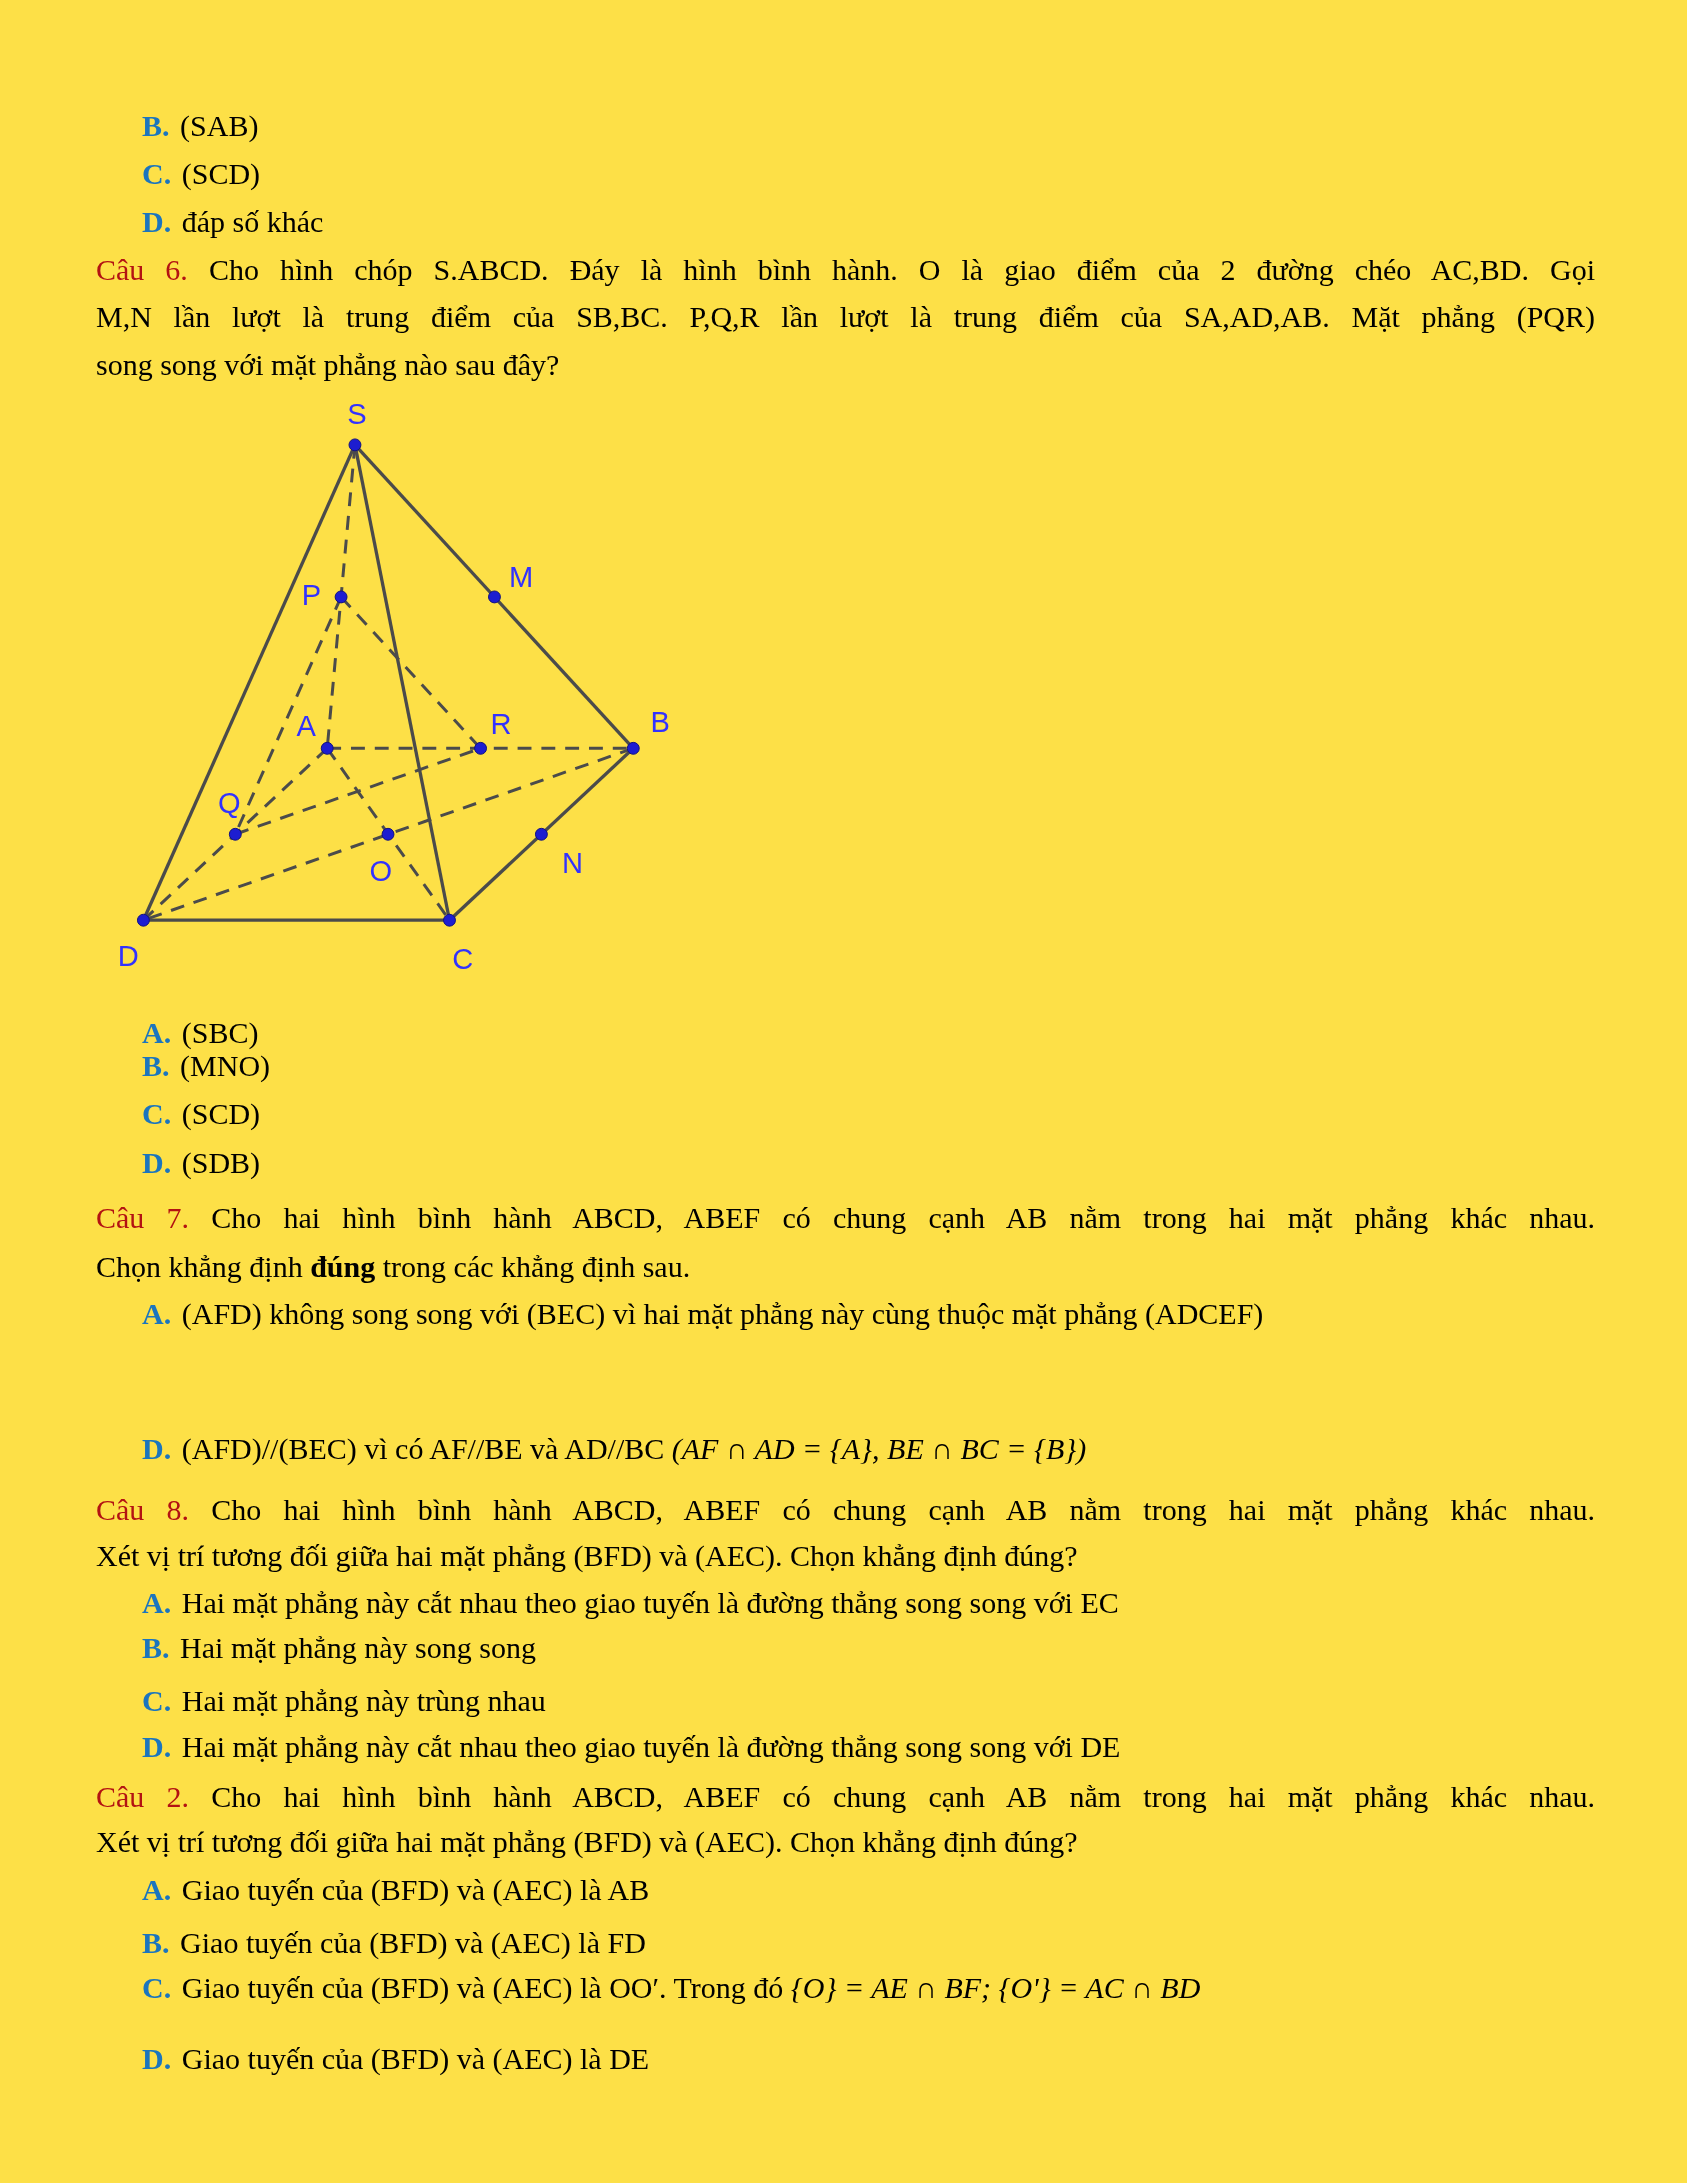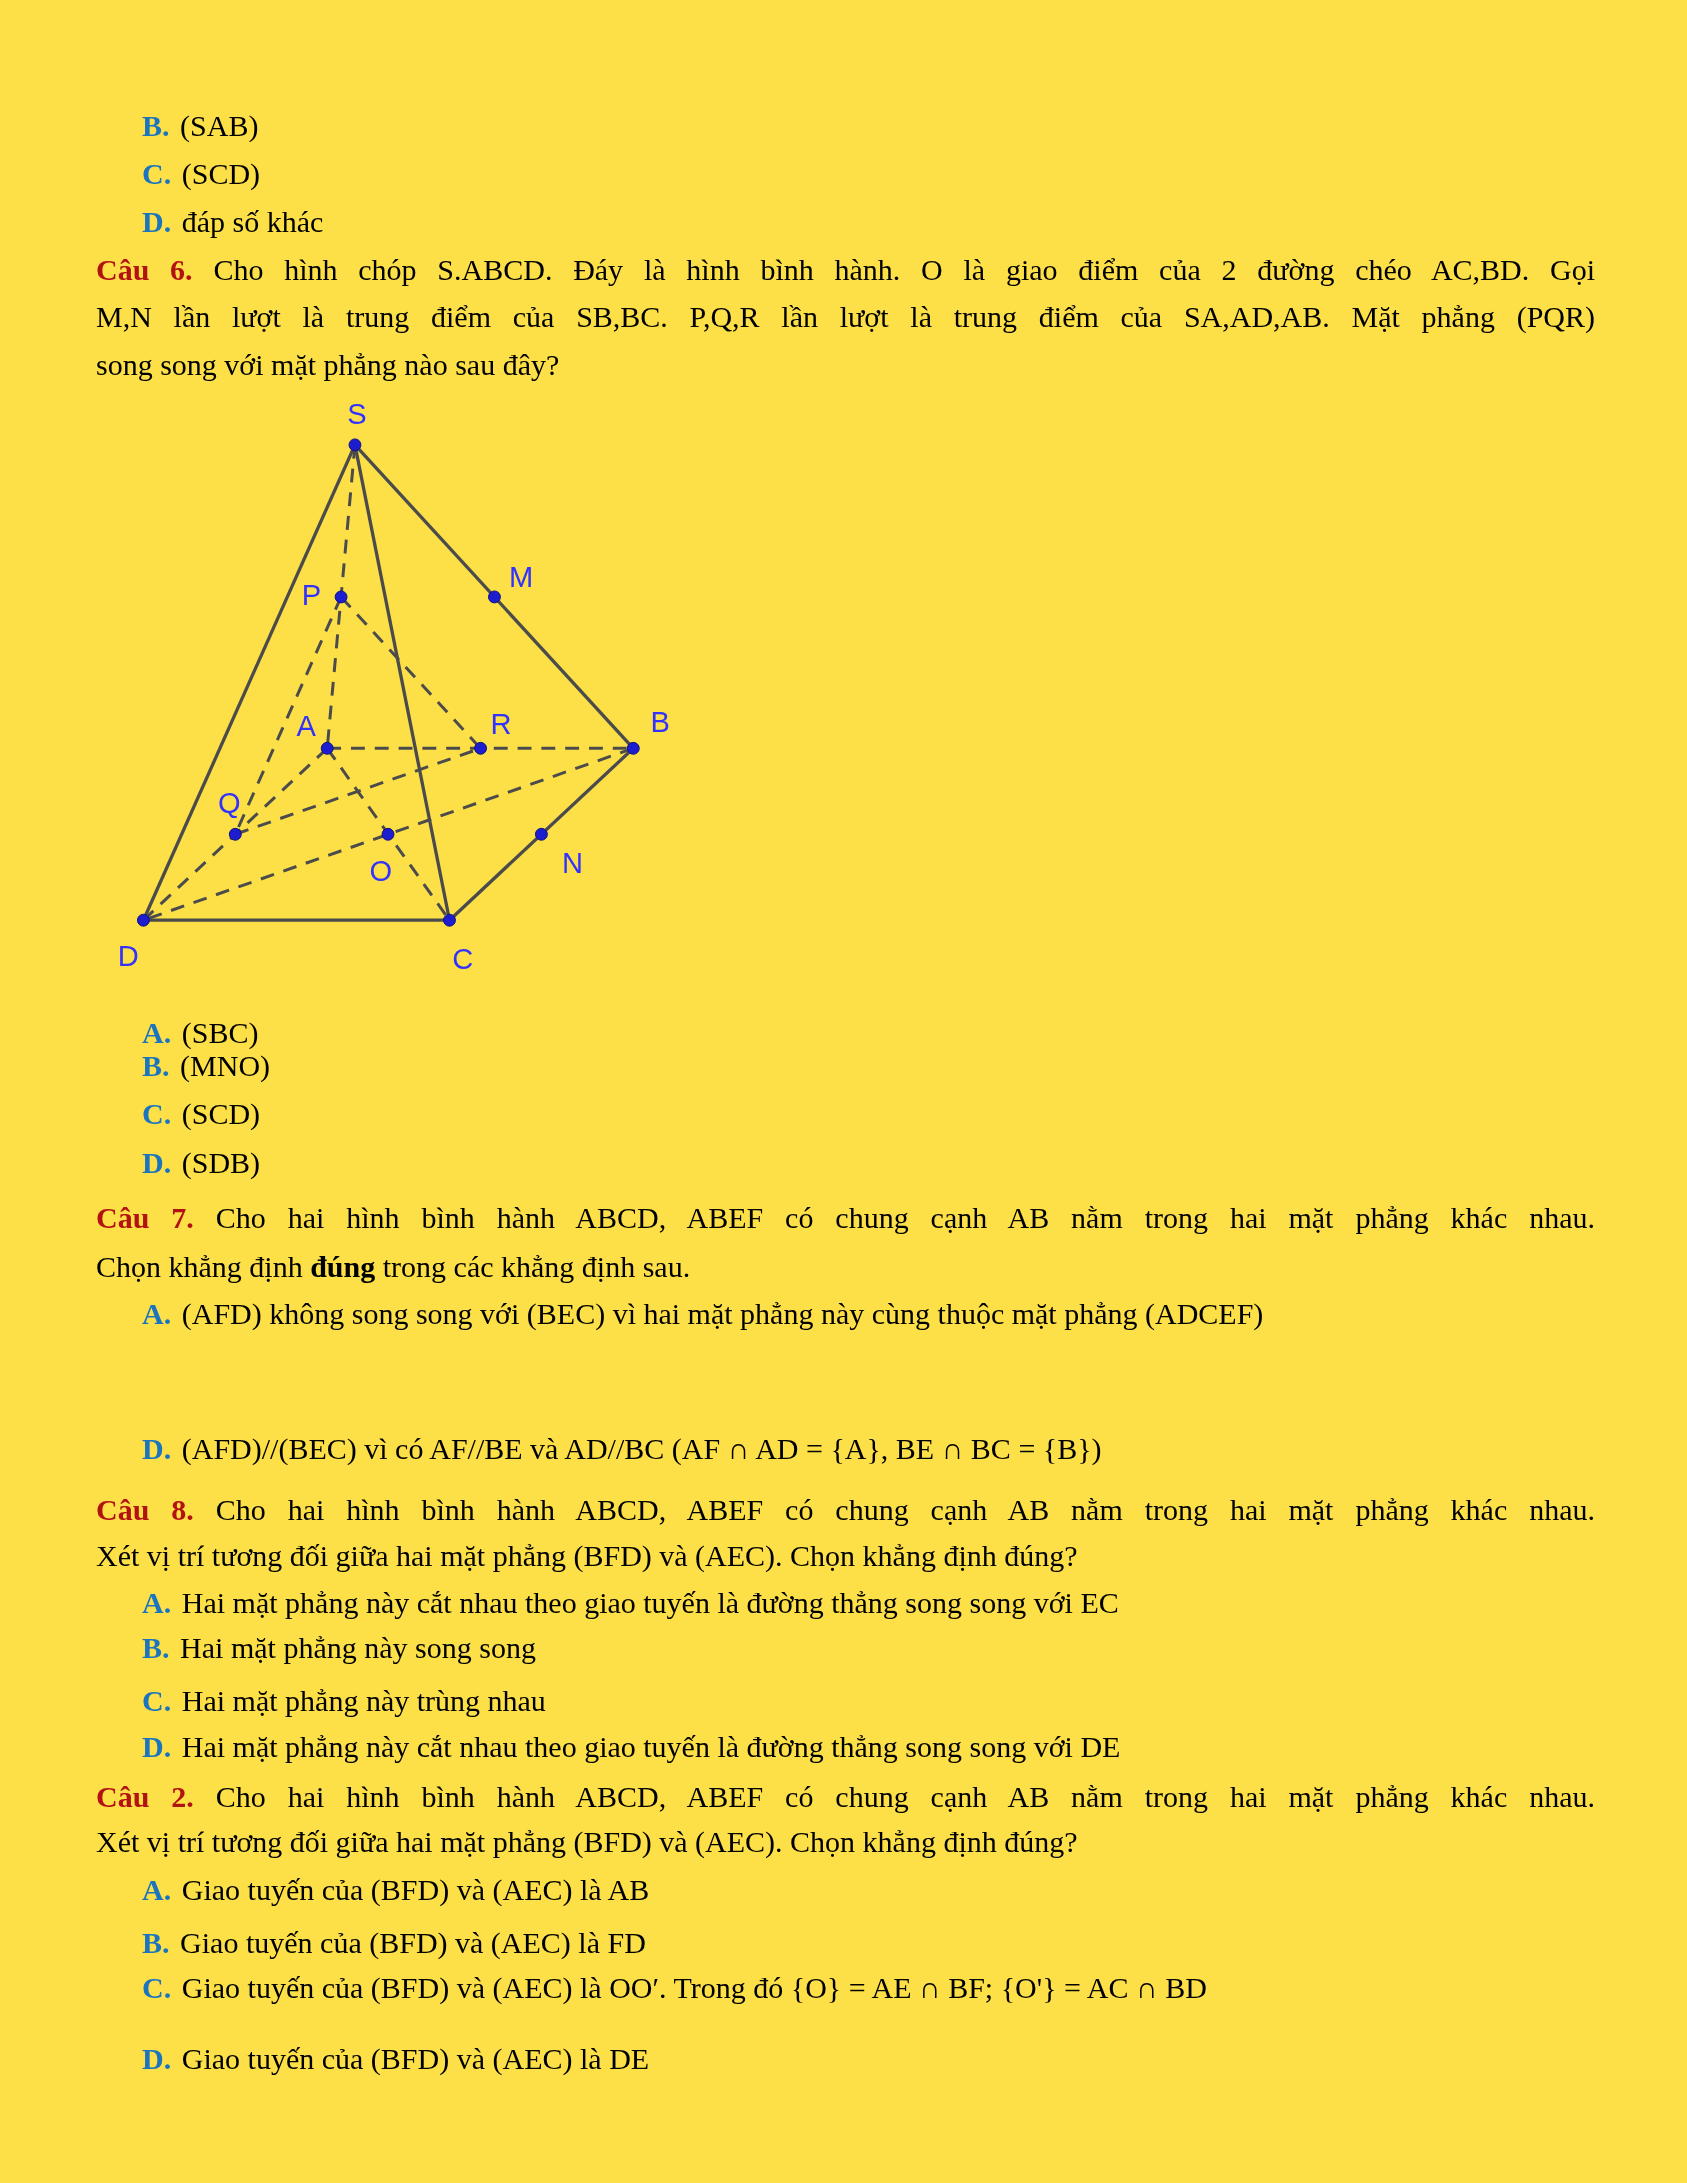--- a/index.html
+++ b/index.html
@@ -3,25 +3,25 @@
 <meta charset="utf-8">
 <style>
   html,body{margin:0;padding:0;background:#888;}
   .page{position:relative;width:1687px;height:2183px;background:#fde047;
         font-family:"Liberation Serif",serif;font-size:30px;color:#000;overflow:hidden;}
   .abs{position:absolute;}
   .pline{position:absolute;left:96px;width:1499px;height:41px;line-height:41px;white-space:nowrap;}
   .jline{position:absolute;left:96px;width:1499px;height:41px;line-height:41px;
          text-align:justify;text-align-last:justify;white-space:normal;}
   .opt{position:absolute;left:142px;width:1456px;height:40px;line-height:40px;white-space:nowrap;}
-  .qlabel{color:#b31212;font-weight:bold;}
+  .qlabel{color:#b31212;font-weight:normal;}
   .olabel{color:#1b75be;font-weight:bold;}
   .otext{margin-left:10.6px;}
   .b{font-weight:bold;}
-  .math{}
+  .math{font-style:italic;}
   svg text{font-family:"Liberation Sans",sans-serif;font-size:44px;}
 </style>
 </head>
 <body>
 
 <div class="page">
 
   <div class="opt" style="top:106px">
     <span class="olabel">B.</span><span class="otext">(SAB)</span>
   </div>

